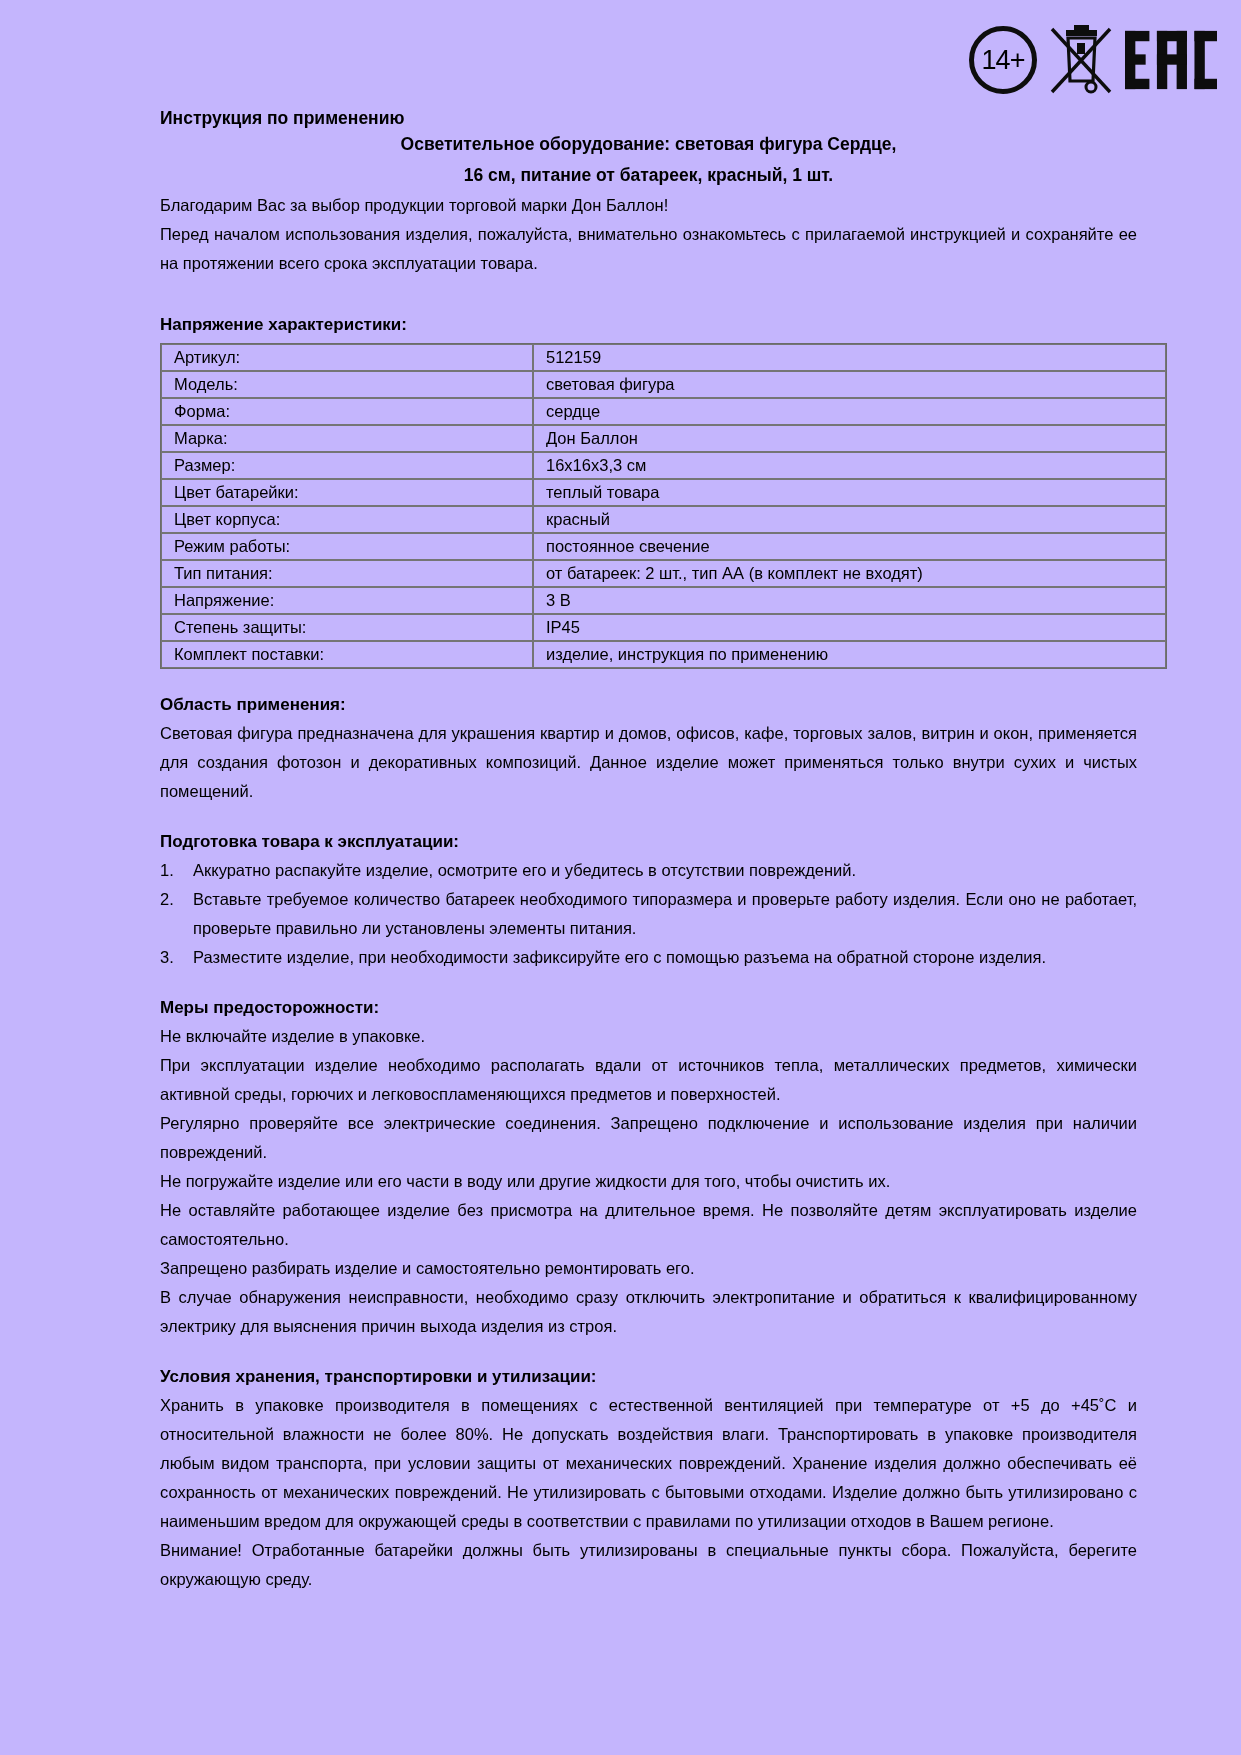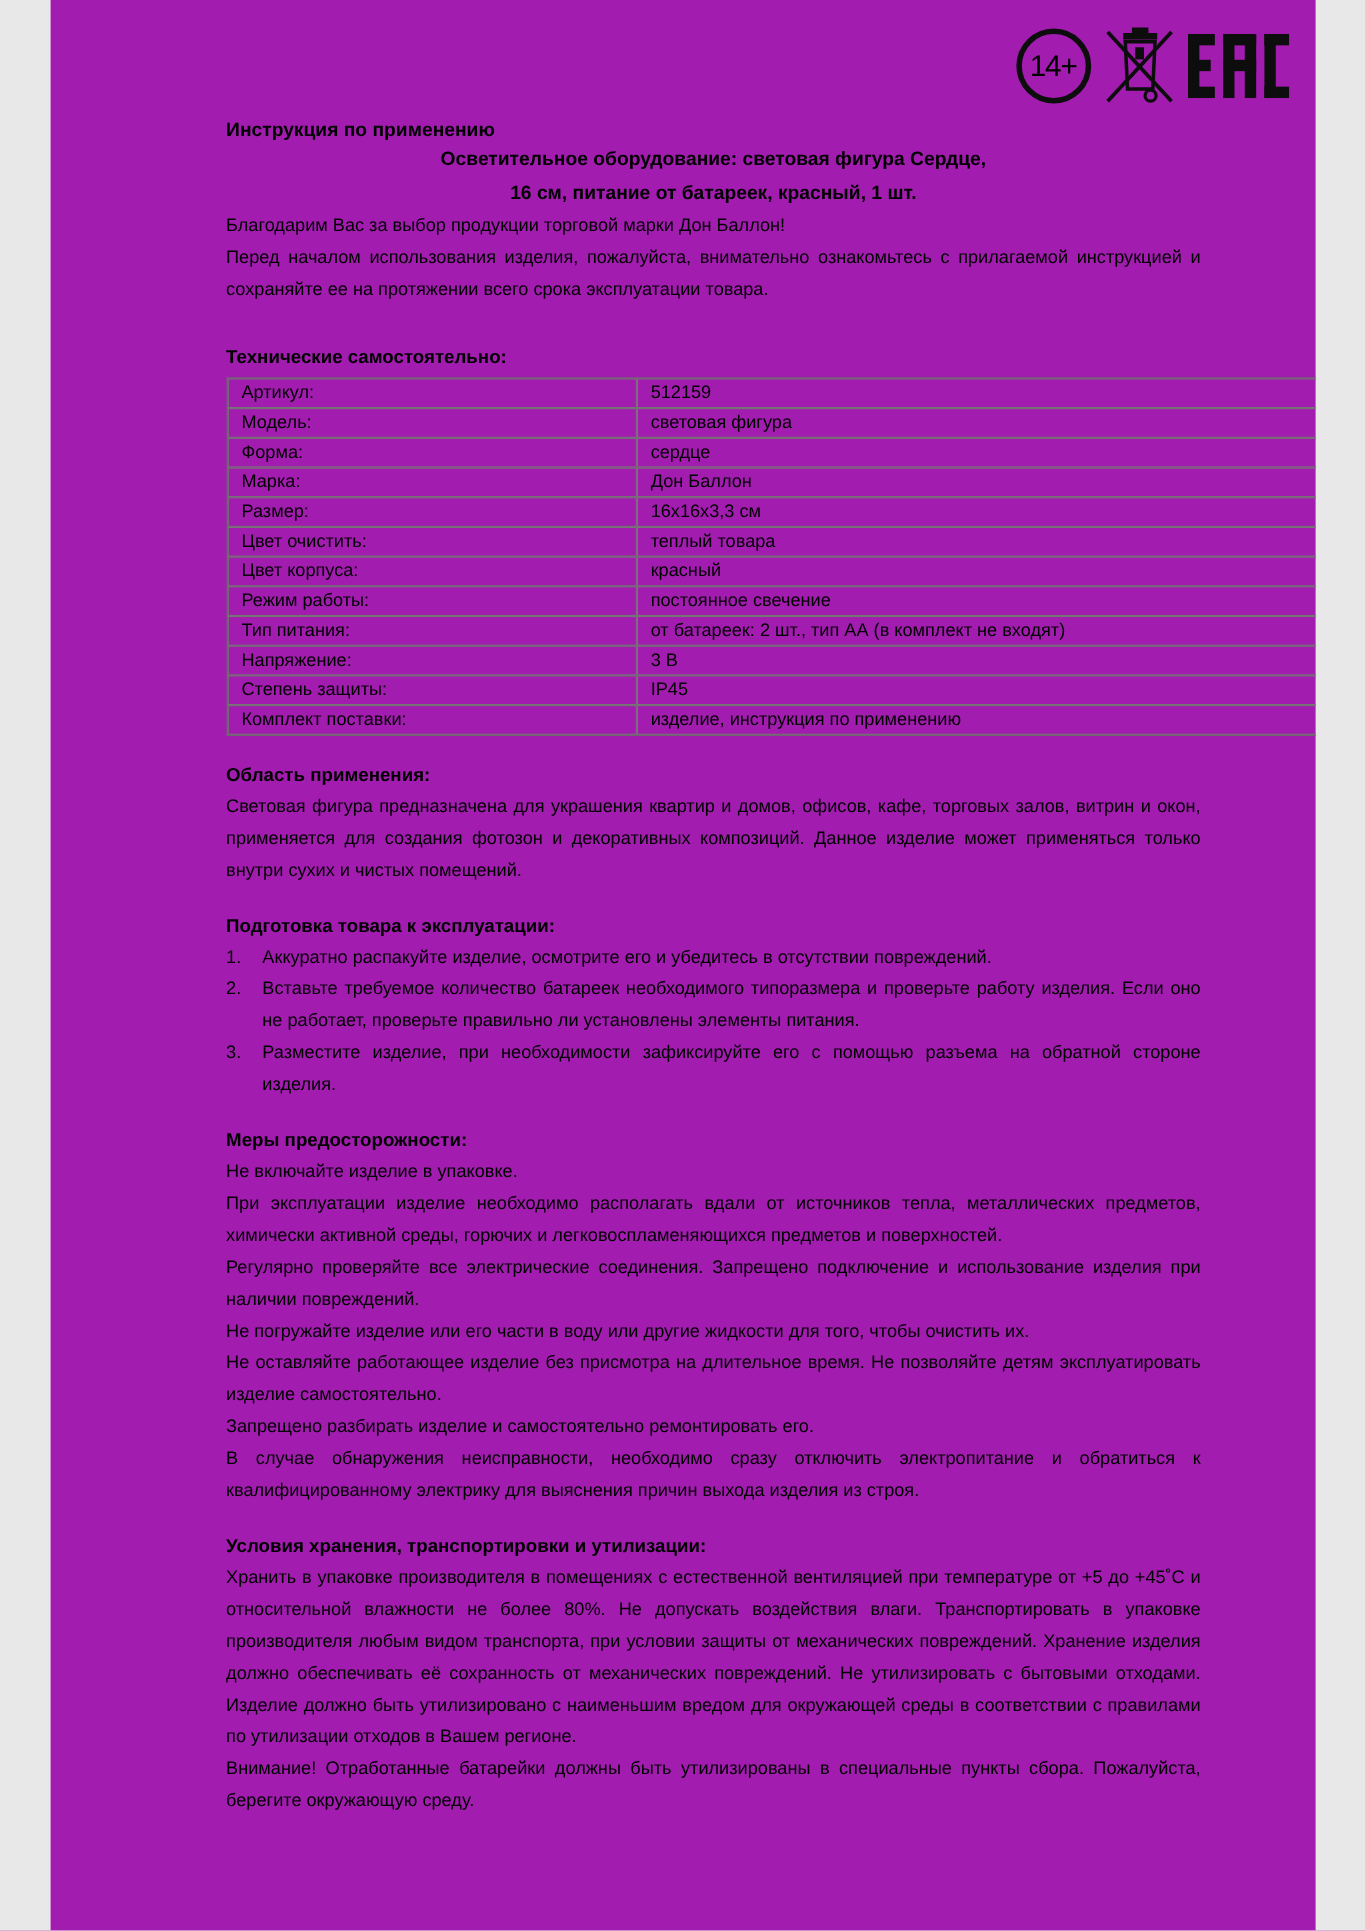--- a/index.html
+++ b/index.html
@@ -1,20 +1,20 @@
 <!DOCTYPE html>
 <html lang="ru"><head>
 <meta charset="utf-8">
 <style>
   html,body { margin:0; padding:0; background:#e8e8e8; }
   .page {
     position:relative;
-    width:1150px; height:1755px;
+    width:1241px; height:1755px;
     margin:0 auto;
-    background:#a21caf;
+    background:#c4b5fd;
     font-family:"Liberation Sans","DejaVu Sans",sans-serif;
     color:#000;
     overflow:hidden;
   }
   .content { padding:107px 104px 0 160px; }
 
   
   .icons {
     position:absolute; top:24px; right:24px;
     display:flex; align-items:center; gap:12px;
@@ -114,21 +114,21 @@
     <div class="doc-title">Инструкция по применению</div>
 
     <div class="doc-subtitle">
       <span>Осветительное оборудование: световая фигура Сердце,</span><br>
       <span>16 см, питание от батареек, красный, 1 шт.</span>
     </div>
 
     <p class="body mt-big">Благодарим Вас за выбор продукции торговой марки Дон Баллон!</p>
     <p class="body mt-para">Перед началом использования изделия, пожалуйста, внимательно ознакомьтесь с прилагаемой инструкцией и сохраняйте ее на протяжении всего срока эксплуатации товара.</p>
 
-    <p class="sec-head mt-sec-first">Технические самостоятельно:</p>
+    <p class="sec-head mt-sec-first">Напряжение характеристики:</p>
 
     <table class="specs">
       <tbody>
         <tr>
           <td class="c-label">Артикул:</td>
           <td>512159</td>
         </tr>
         <tr>
           <td class="c-label">Модель:</td>
           <td>световая фигура</td>
@@ -139,21 +139,21 @@
         </tr>
         <tr>
           <td class="c-label">Марка:</td>
           <td>Дон Баллон</td>
         </tr>
         <tr>
           <td class="c-label">Размер:</td>
           <td>16х16х3,3 см</td>
         </tr>
         <tr>
-          <td class="c-label">Цвет очистить:</td>
+          <td class="c-label">Цвет батарейки:</td>
           <td>теплый товара</td>
         </tr>
         <tr>
           <td class="c-label">Цвет корпуса:</td>
           <td>красный</td>
         </tr>
         <tr>
           <td class="c-label">Режим работы:</td>
           <td>постоянное свечение</td>
         </tr>

